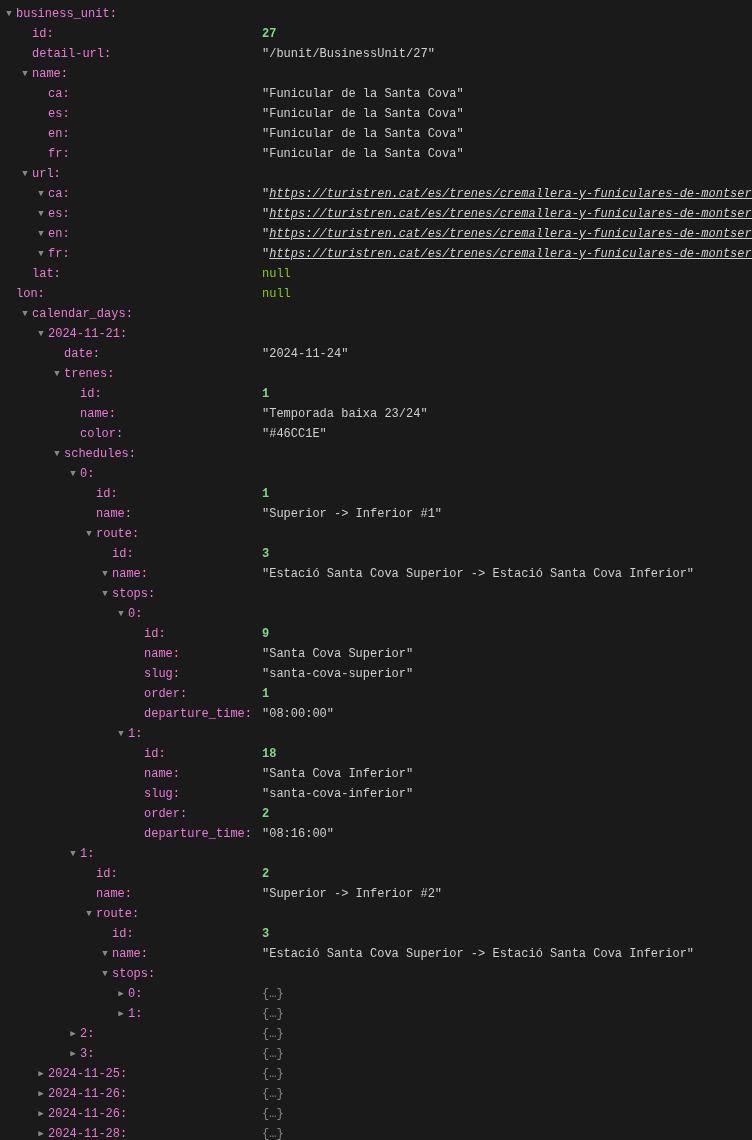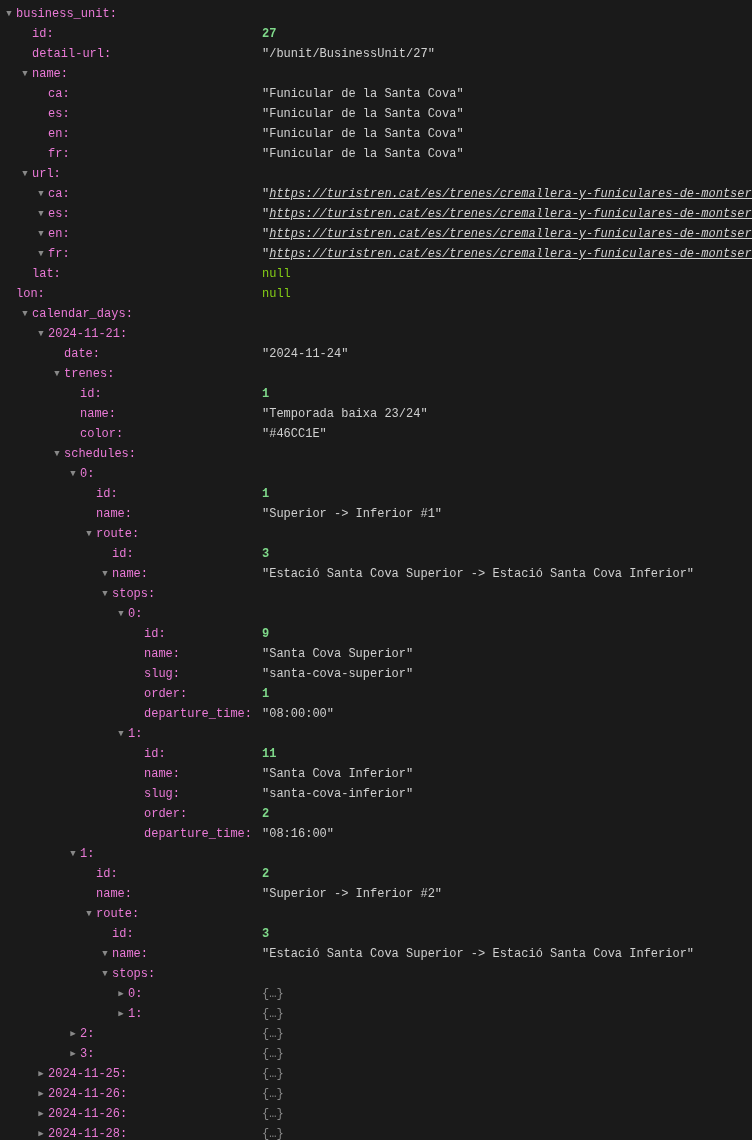--- a/index.html
+++ b/index.html
@@ -314,21 +314,21 @@
       <span class="kcol" style="padding-left: 116px;">
         <span class="arrow">▼</span>
         <span class="key">1</span>
       </span>
     </div>
     <div class="row">
       <span class="kcol" style="padding-left: 132px;">
         <span class="arrow">&nbsp;</span>
         <span class="key">id</span>
       </span>
-      <span class="vcol val-num">11</span>
+      <span class="vcol val-num">18</span>
     </div>
     <div class="row">
       <span class="kcol" style="padding-left: 132px;">
         <span class="arrow">&nbsp;</span>
         <span class="key">name</span>
       </span>
       <span class="vcol val-str">"Santa Cova Inferior"</span>
     </div>
     <div class="row">
       <span class="kcol" style="padding-left: 132px;">

